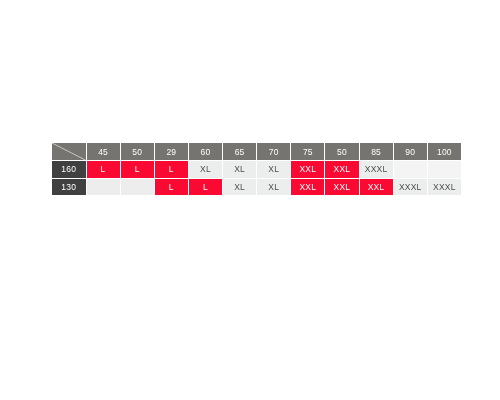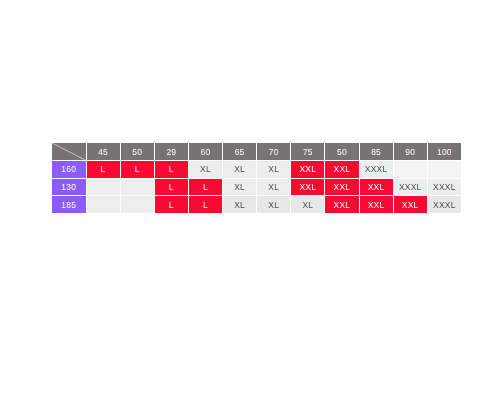--- a/index.html
+++ b/index.html
@@ -63,21 +63,21 @@
   th.col-head {
     background: #767471;
     color: #ffffff;
     height: 27px;
     font-size: 9px;
   }
 
   
   td.row-head {
     width: 34px;
-    background: #8b5cf6;
+    background: #404040;
     color: #ffffff;
     font-size: 9px;
   }
 
   
   td.cell {
     background: #eceded;
     color: #4d4d4d;
   }
   td.cell.alt {
@@ -143,29 +143,15 @@
           <td class="cell hot">L</td>
           <td class="cell hot">L</td>
           <td class="cell">XL</td>
           <td class="cell">XL</td>
           <td class="cell hot">XXL</td>
           <td class="cell hot">XXL</td>
           <td class="cell hot">XXL</td>
           <td class="cell">XXXL</td>
           <td class="cell">XXXL</td>
         </tr>
-        <tr>
-          <td class="row-head">185</td>
-          <td class="cell empty"></td>
-          <td class="cell empty"></td>
-          <td class="cell hot">L</td>
-          <td class="cell hot">L</td>
-          <td class="cell alt">XL</td>
-          <td class="cell alt">XL</td>
-          <td class="cell alt">XL</td>
-          <td class="cell hot">XXL</td>
-          <td class="cell hot">XXL</td>
-          <td class="cell hot">XXL</td>
-          <td class="cell alt">XXXL</td>
-        </tr>
       </tbody>
   </table>
 </div>
 
 </body></html>

